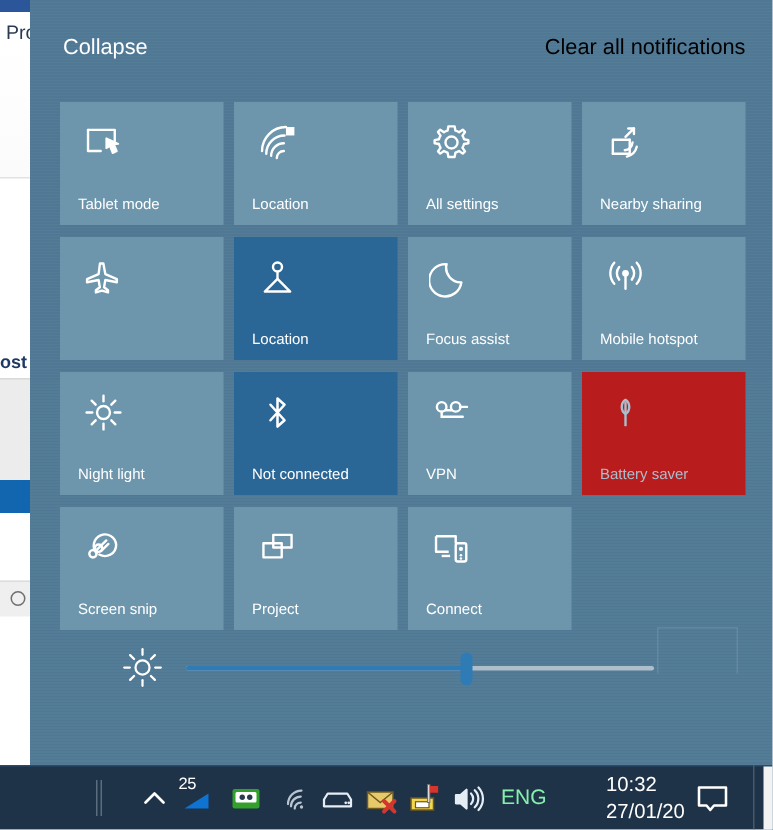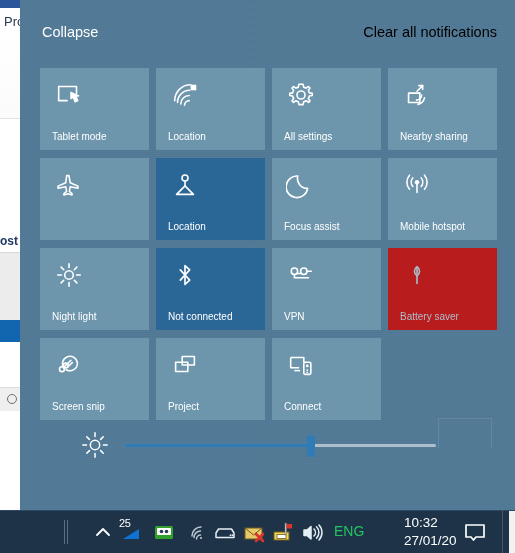--- a/index.html
+++ b/index.html
@@ -278,21 +278,21 @@
   .tb-device   { left: 152px; width: 24px; }
   .tb-wifi     { left: 186px; width: 24px; }
   .tb-disk     { left: 212px; width: 26px; }
   .tb-mailx    { left: 242px; width: 26px; }
   .tb-mailflag { left: 270px; width: 26px; }
   .tb-volume   { left: 300px; width: 26px; }
   .tb-lang {
     position: absolute;
     left: 334px; top: 13px;
     font-size: 14px;
-    color: #22c55e;
+    color: #86efac;
     cursor: pointer;
     white-space: nowrap;
   }
   .tb-clock {
     position: absolute;
     left: 404px; top: 4px;
     width: 68px;
     text-align: left;
     color: #ffffff;
     cursor: pointer;

